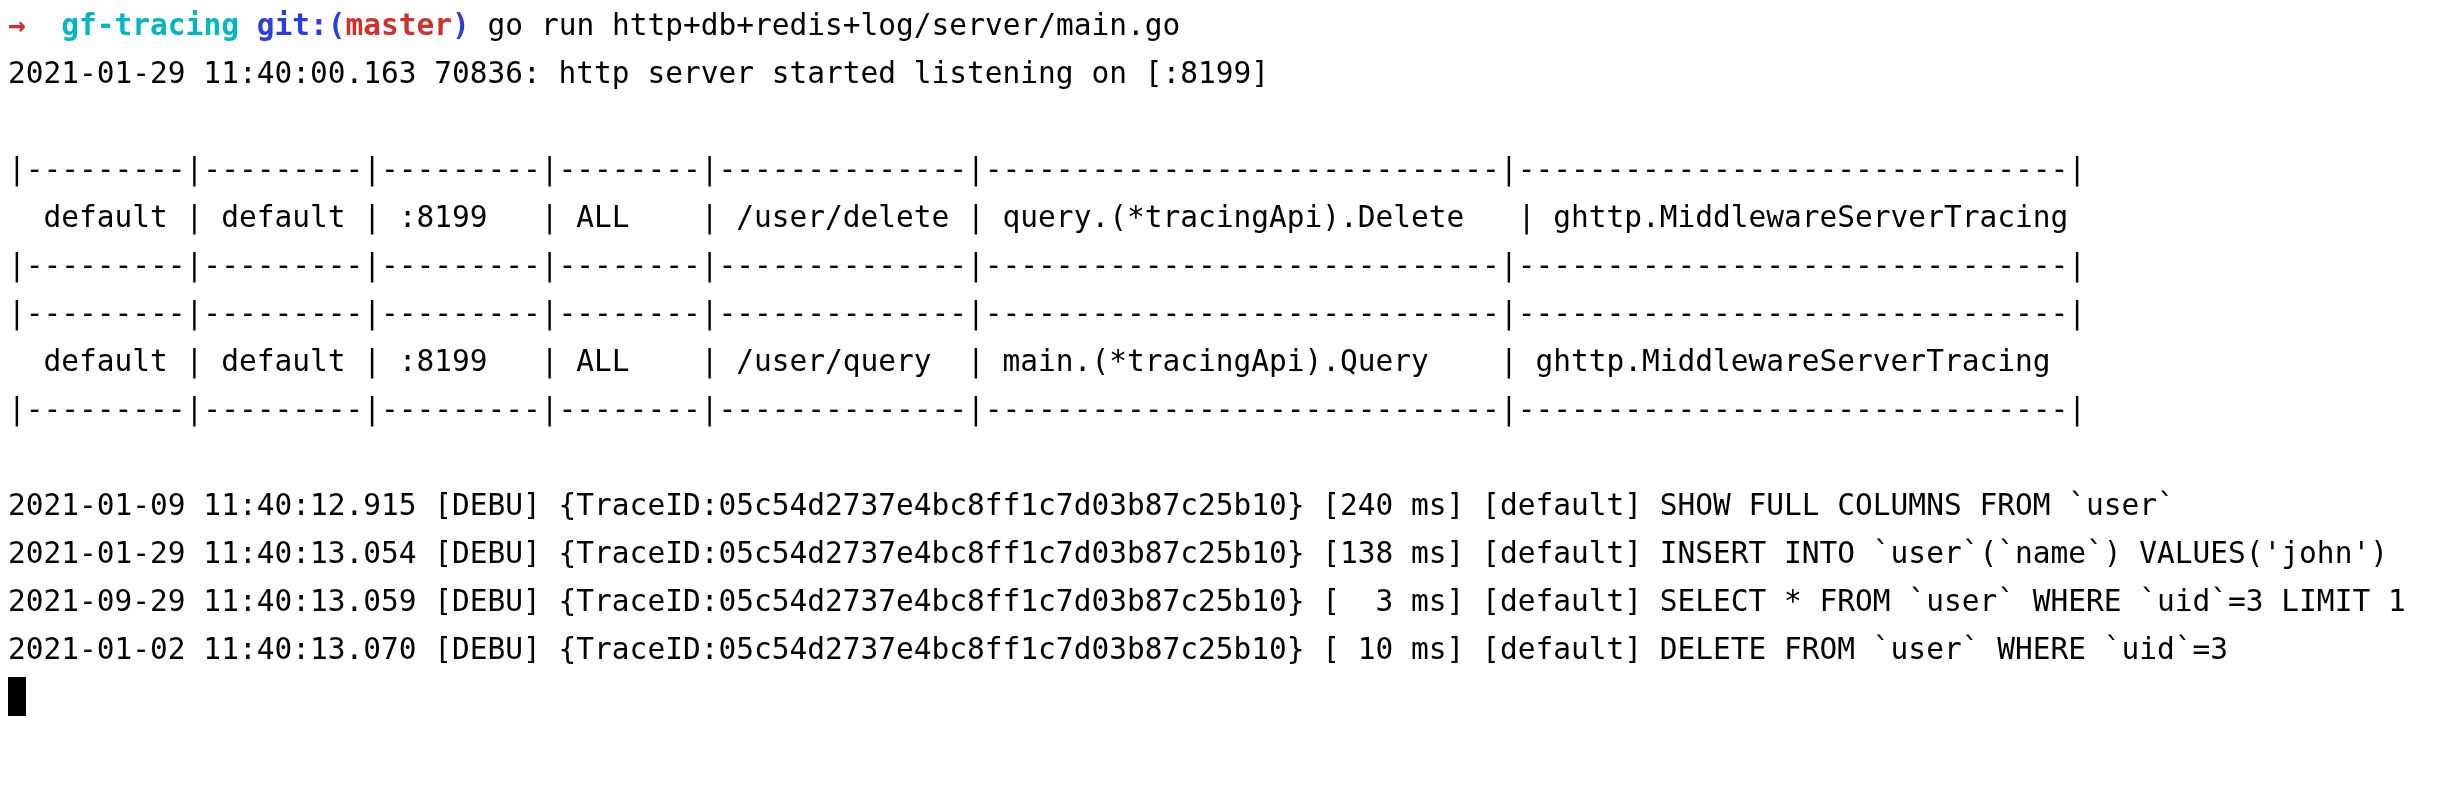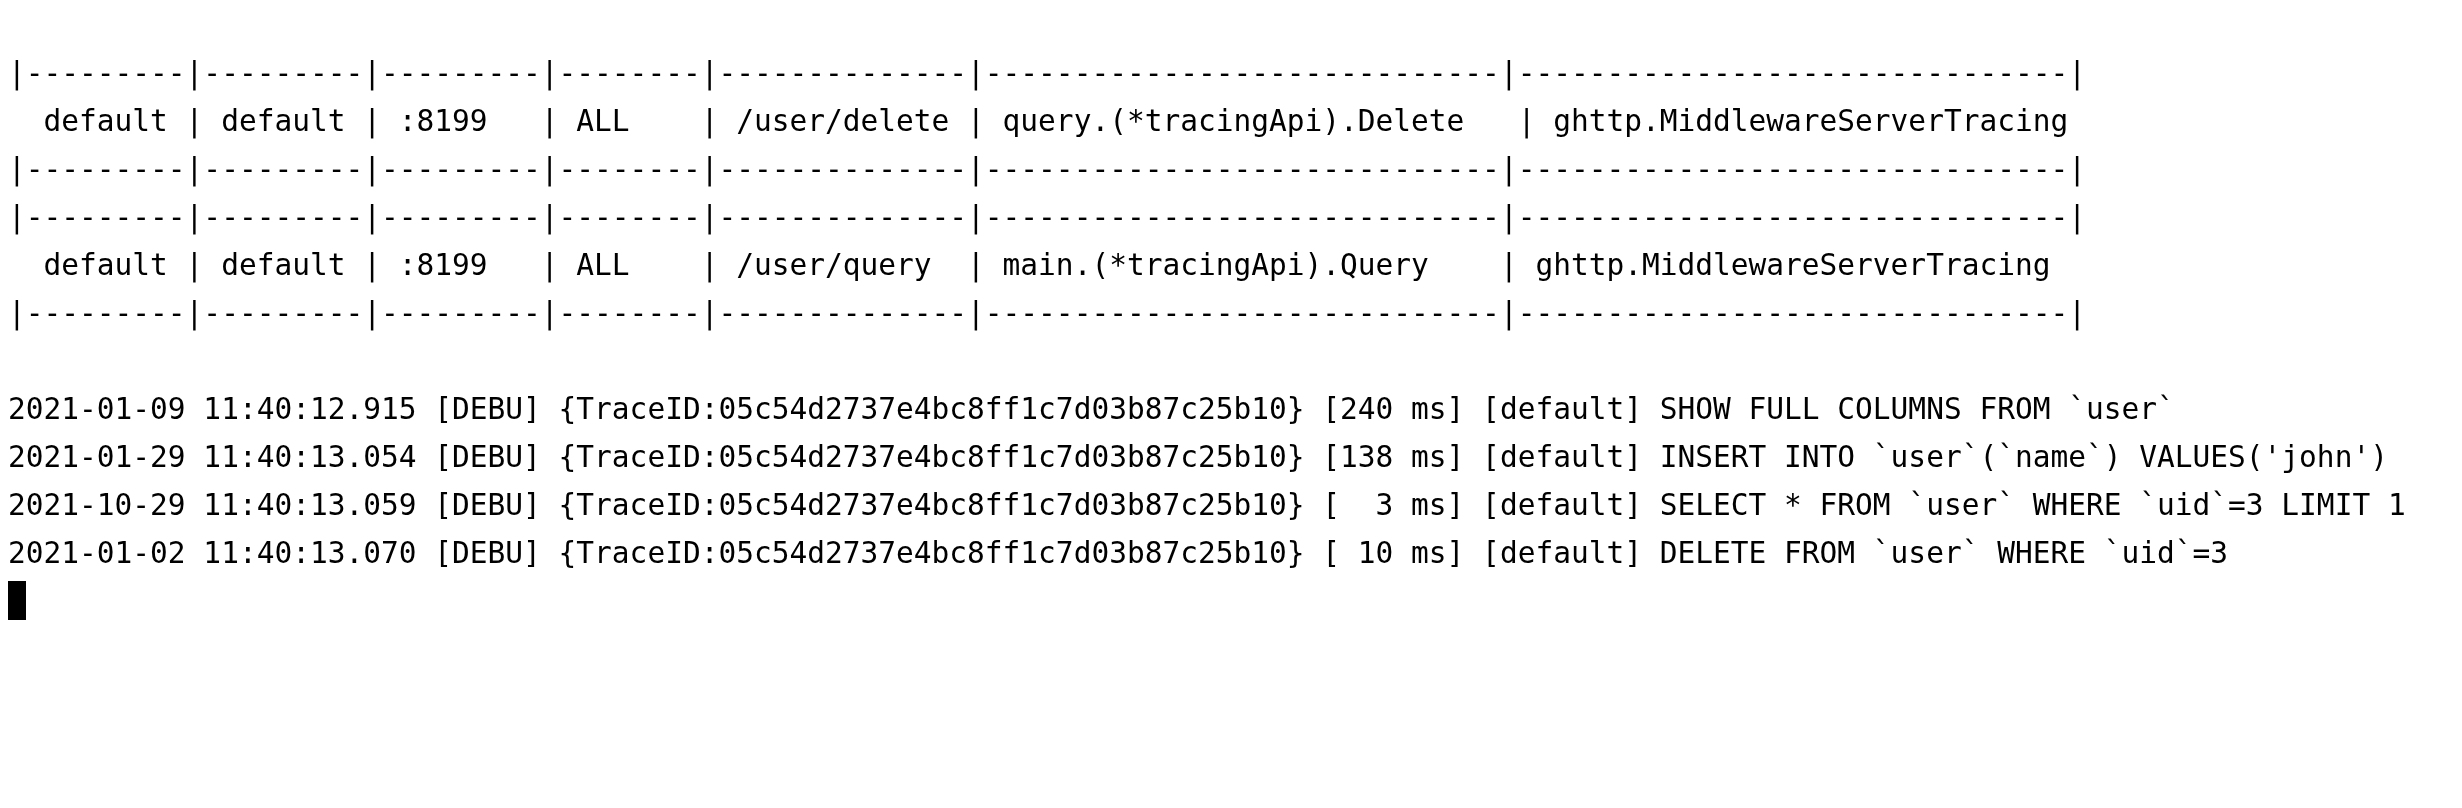--- a/index.html
+++ b/index.html
@@ -36,33 +36,35 @@
     margin-top: 4px;
     background: #000000;
     vertical-align: top;
   }
 </style>
 </head>
 <body>
 
 <div class="terminal">
 
+  <div class="line"><span class="c-red b">→</span><span>  </span><span class="c-cyan b">gf-tracing</span><span> </span><span class="c-blue b">git:(</span><span class="c-red b">master</span><span class="c-blue b">)</span><span> </span><span>go run http+db+redis+log/server/main.go</span></div>
 
+  <div class="line">2021-01-29 11:40:00.163 70836: http server started listening on [:8199]</div>
 
   <div class="line"></div>
 
   <div class="line">|---------|---------|---------|--------|--------------|-----------------------------|-------------------------------|</div>
   <div class="line">  default | default | :8199   | ALL    | /user/delete | query.(*tracingApi).Delete   | ghttp.MiddlewareServerTracing</div>
   <div class="line">|---------|---------|---------|--------|--------------|-----------------------------|-------------------------------|</div>
   <div class="line">|---------|---------|---------|--------|--------------|-----------------------------|-------------------------------|</div>
   <div class="line">  default | default | :8199   | ALL    | /user/query  | main.(*tracingApi).Query    | ghttp.MiddlewareServerTracing</div>
   <div class="line">|---------|---------|---------|--------|--------------|-----------------------------|-------------------------------|</div>
 
   <div class="line"></div>
 
   <div class="line">2021-01-09 11:40:12.915 [DEBU] {TraceID:05c54d2737e4bc8ff1c7d03b87c25b10} [240 ms] [default] SHOW FULL COLUMNS FROM `user`</div>
   <div class="line">2021-01-29 11:40:13.054 [DEBU] {TraceID:05c54d2737e4bc8ff1c7d03b87c25b10} [138 ms] [default] INSERT INTO `user`(`name`) VALUES('john')</div>
-  <div class="line">2021-10-29 11:40:13.059 [DEBU] {TraceID:05c54d2737e4bc8ff1c7d03b87c25b10} [  3 ms] [default] SELECT * FROM `user` WHERE `uid`=3 LIMIT 1</div>
+  <div class="line">2021-09-29 11:40:13.059 [DEBU] {TraceID:05c54d2737e4bc8ff1c7d03b87c25b10} [  3 ms] [default] SELECT * FROM `user` WHERE `uid`=3 LIMIT 1</div>
   <div class="line">2021-01-02 11:40:13.070 [DEBU] {TraceID:05c54d2737e4bc8ff1c7d03b87c25b10} [ 10 ms] [default] DELETE FROM `user` WHERE `uid`=3</div>
 
   <div class="line"><span class="cursor"></span></div>
 
 </div>
 
 </body></html>

